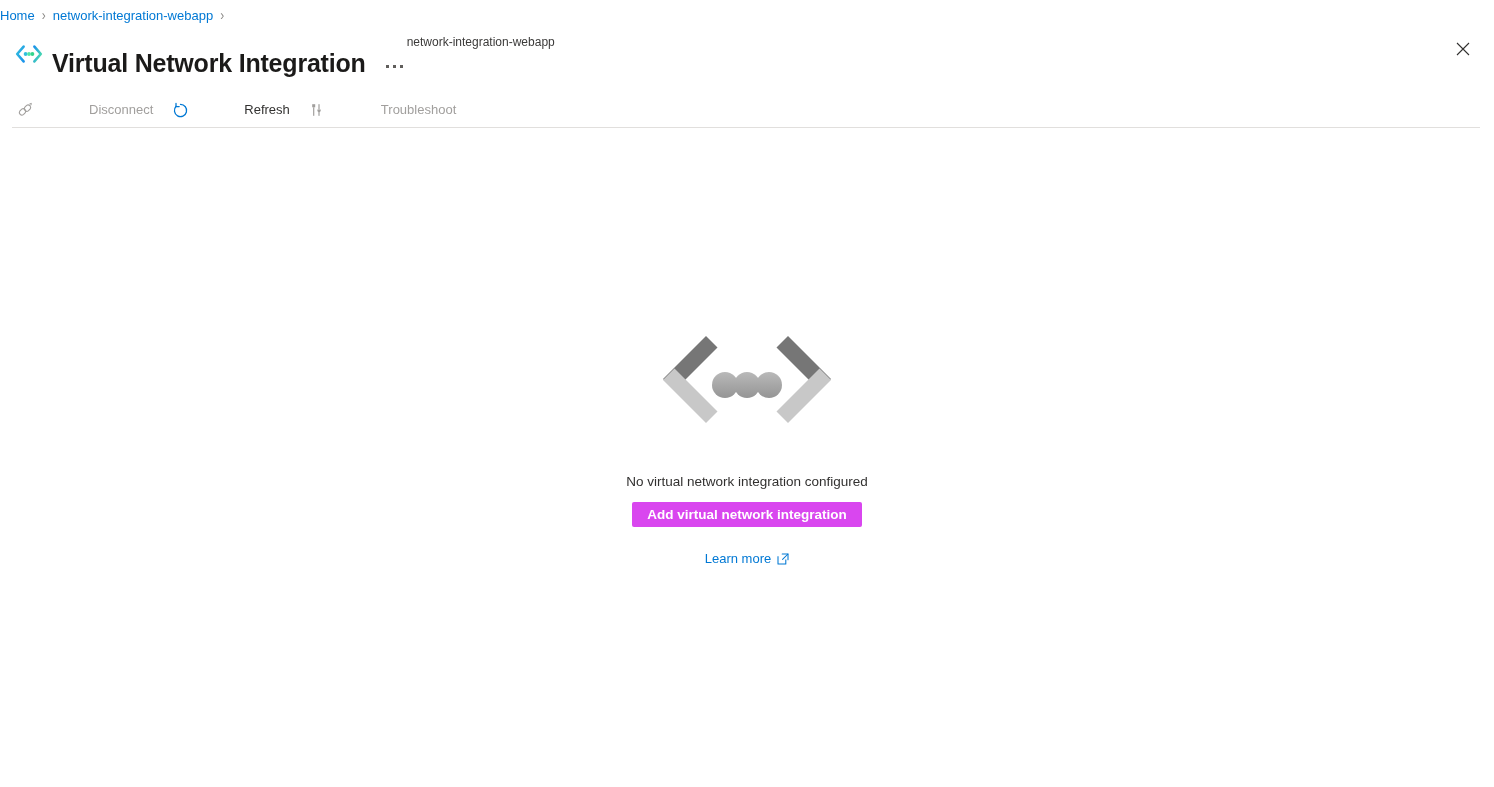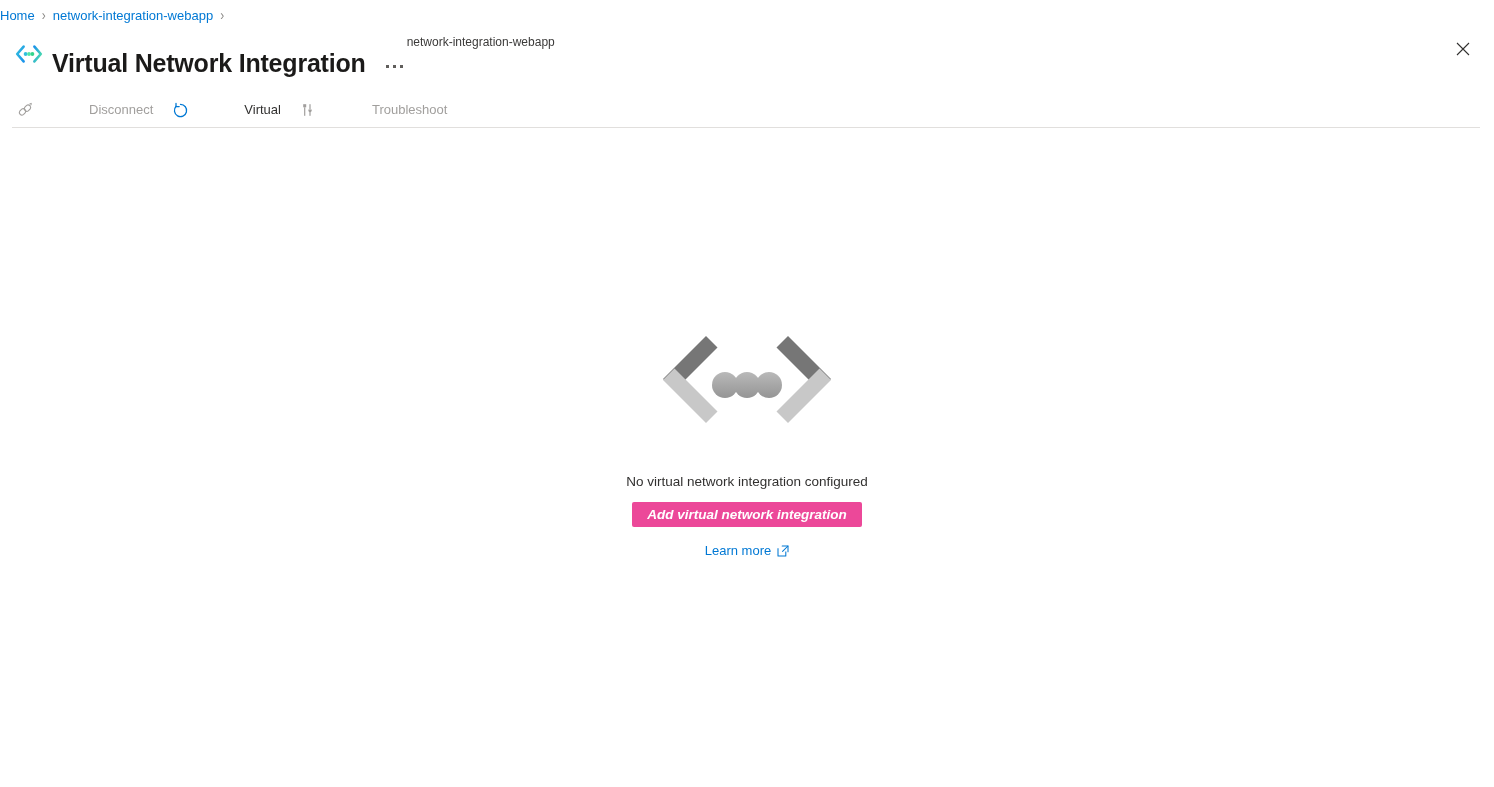--- a/index.html
+++ b/index.html
@@ -171,35 +171,34 @@
     height: 122px;
   }
   .empty-text {
     margin-top: 20px;
     font-size: 13.5px;
     color: #323130;
     line-height: 20px;
   }
   .primary-btn {
     margin-top: 10px;
-    background: #ec4899;
+    background: #d946ef;
     color: #ffffff;
     border: none;
     font-family: "Liberation Sans", sans-serif;
     font-size: 13.5px;
     font-weight: 600;
     height: 25px;
     padding: 0 15px;
     border-radius: 2px;
     cursor: pointer;
     line-height: 25px;
-    font-style: italic;
   }
   .learn-more {
-    margin-top: 16px;
+    margin-top: 24px;
     display: flex;
     align-items: center;
     color: #0078d4;
     font-size: 13px;
     cursor: pointer;
     gap: 6px;
   }
 </style>
 </head>
 <body>
@@ -265,21 +264,21 @@
     <span class="cmd-label">Disconnect</span>
   </div>
 
   <div class="cmd">
     <span class="cmd-icon">
       <svg width="17" height="17" viewBox="0 0 17 17" aria-hidden="true">
         <path d="M8.5 2.4 a6.1 6.1 0 1 1 -4.4 1.9" fill="none" stroke="#0078d4" stroke-width="1.25" stroke-linecap="round"></path>
         <path d="M4.0 1.3 L4.0 4.5 L7.2 4.5" fill="none" stroke="#0078d4" stroke-width="1.25" stroke-linejoin="round" stroke-linecap="round"></path>
       </svg>
     </span>
-    <span class="cmd-label">Virtual</span>
+    <span class="cmd-label">Refresh</span>
   </div>
 
   <div class="cmd disabled">
     <span class="cmd-icon">
       <svg width="16" height="16" viewBox="0 0 16 16" aria-hidden="true">
         <rect x="3.2" y="2.2" width="3.0" height="3.1" fill="#a19f9d"></rect>
         <rect x="4.1" y="5.3" width="1.2" height="8.5" fill="#a19f9d"></rect>
         <rect x="9.4" y="2.2" width="1.2" height="5.2" fill="#a19f9d"></rect>
         <path d="M8.4 7.4 h3.3 v1.2 a1.65 1.65 0 0 1 -3.3 0 Z" fill="#a19f9d"></path>
         <rect x="9.4" y="8.8" width="1.2" height="5.0" fill="#a19f9d"></rect>

